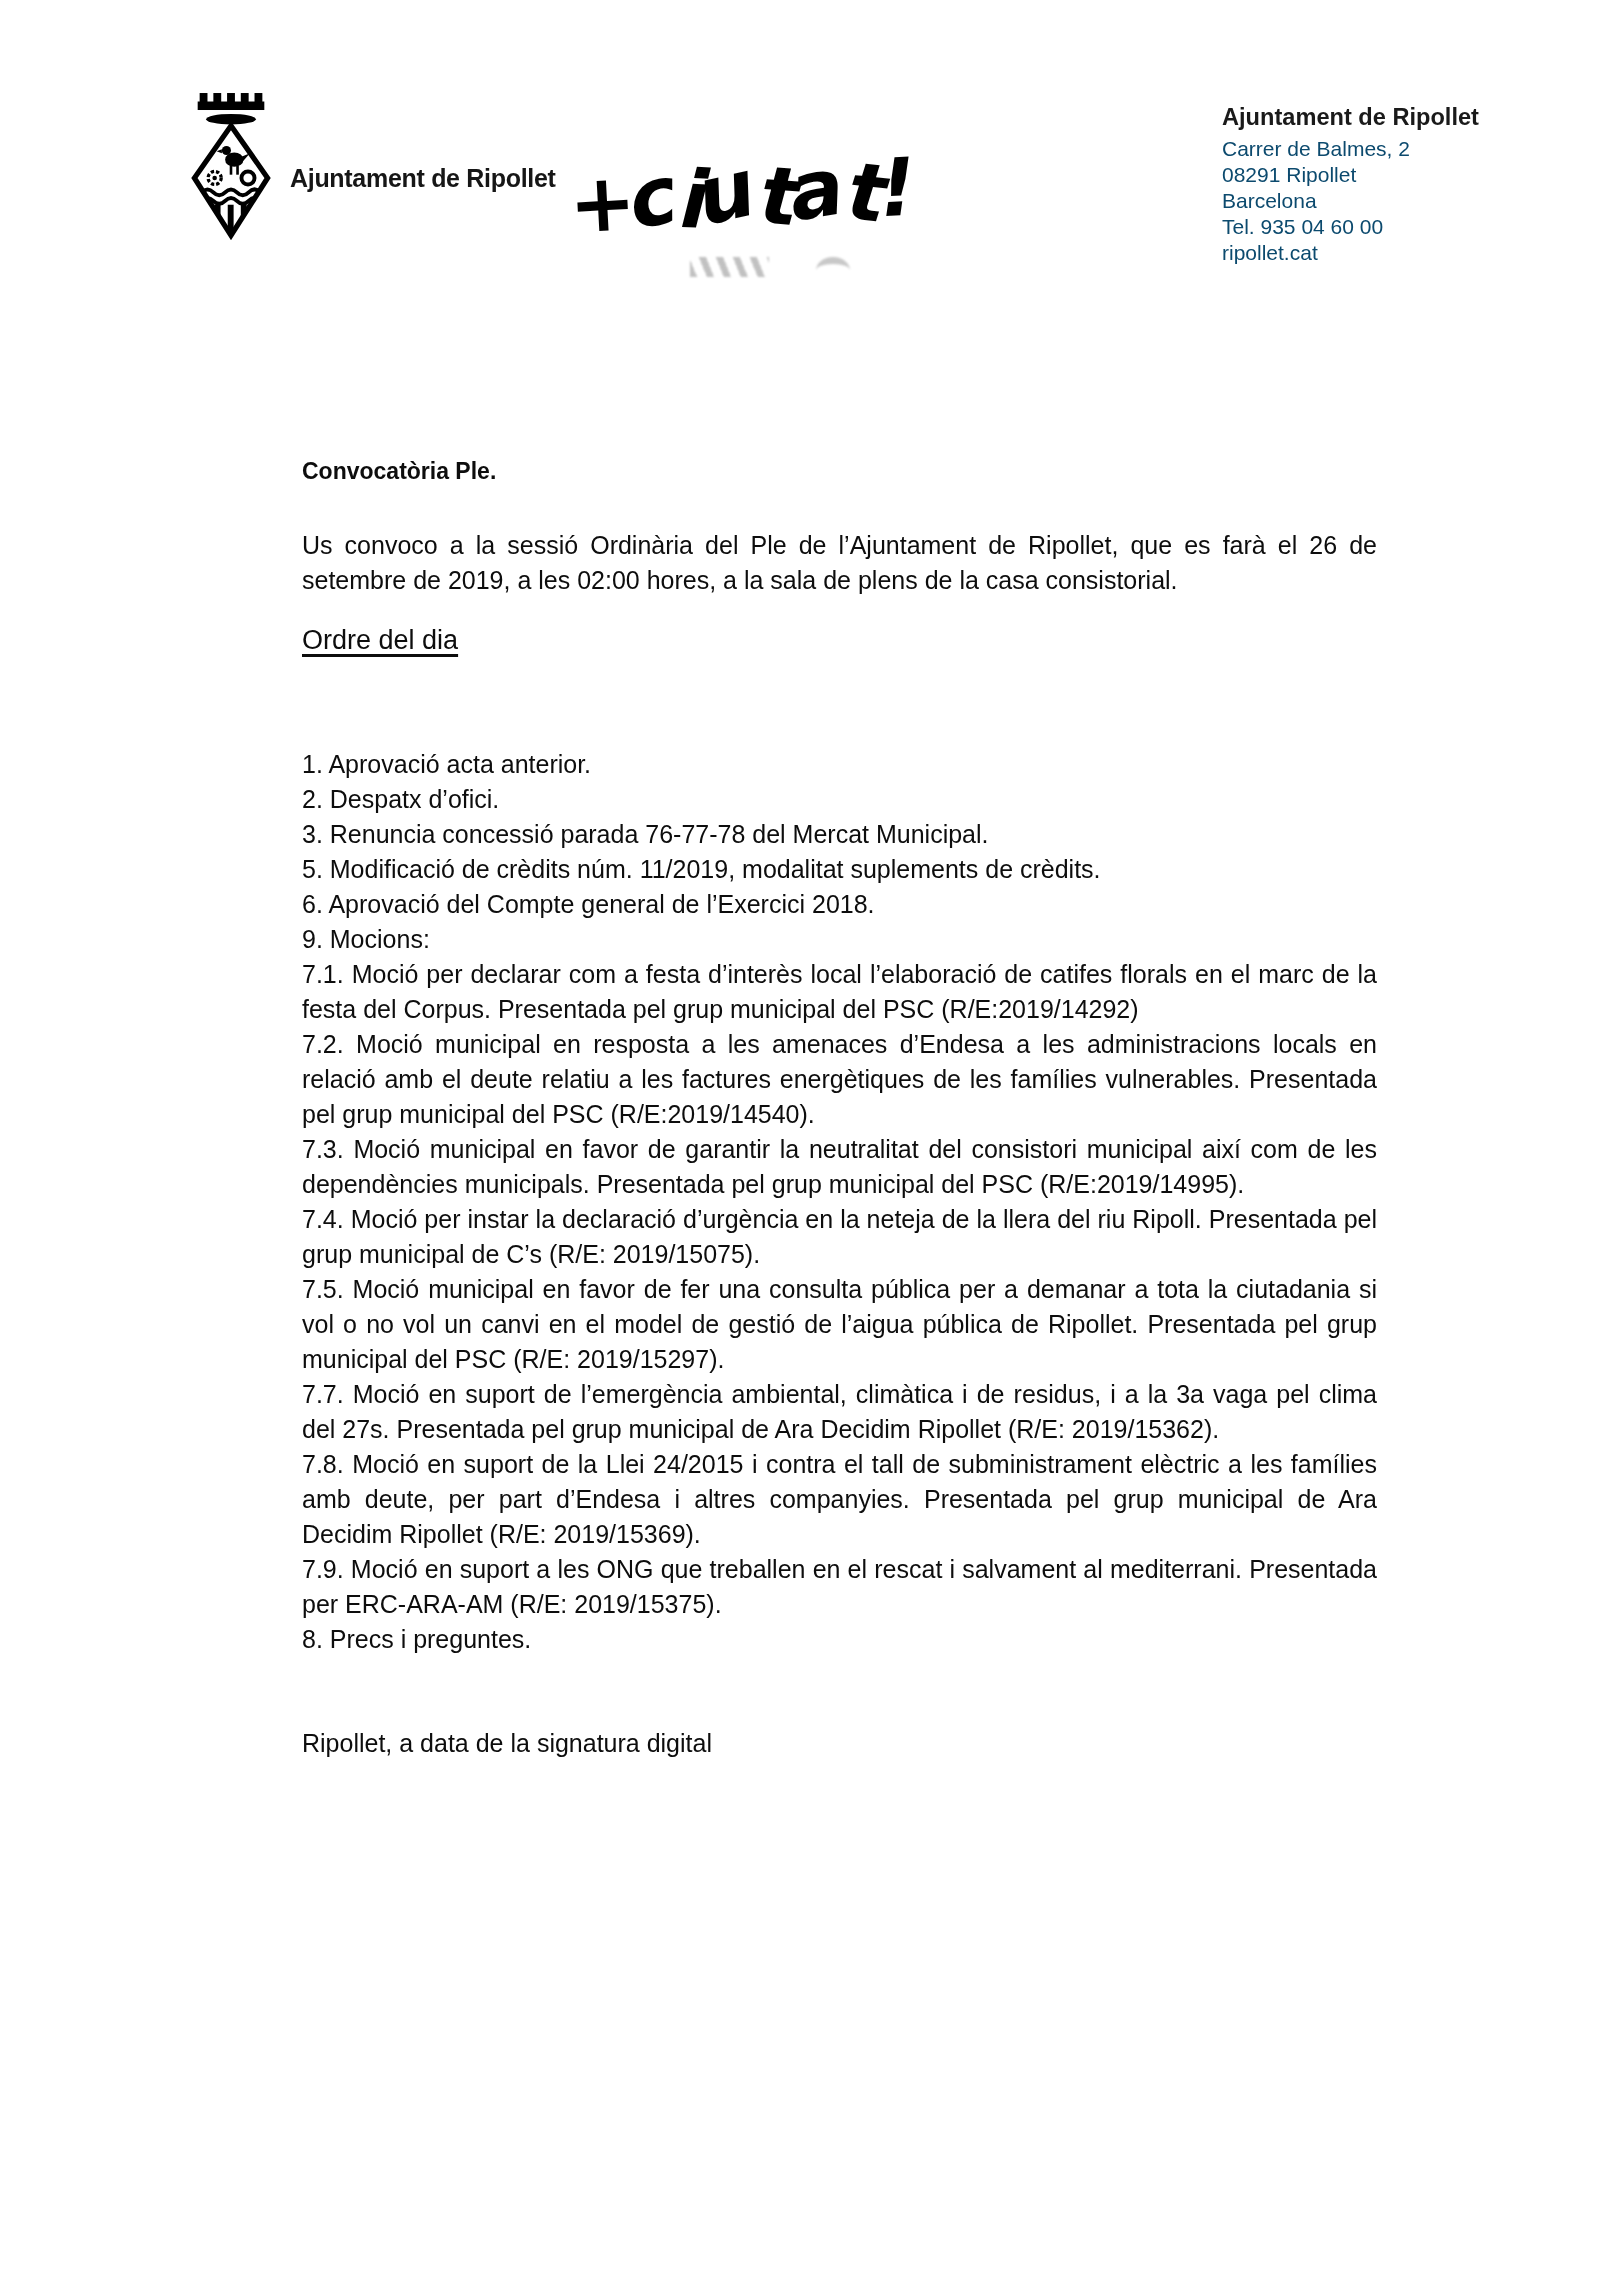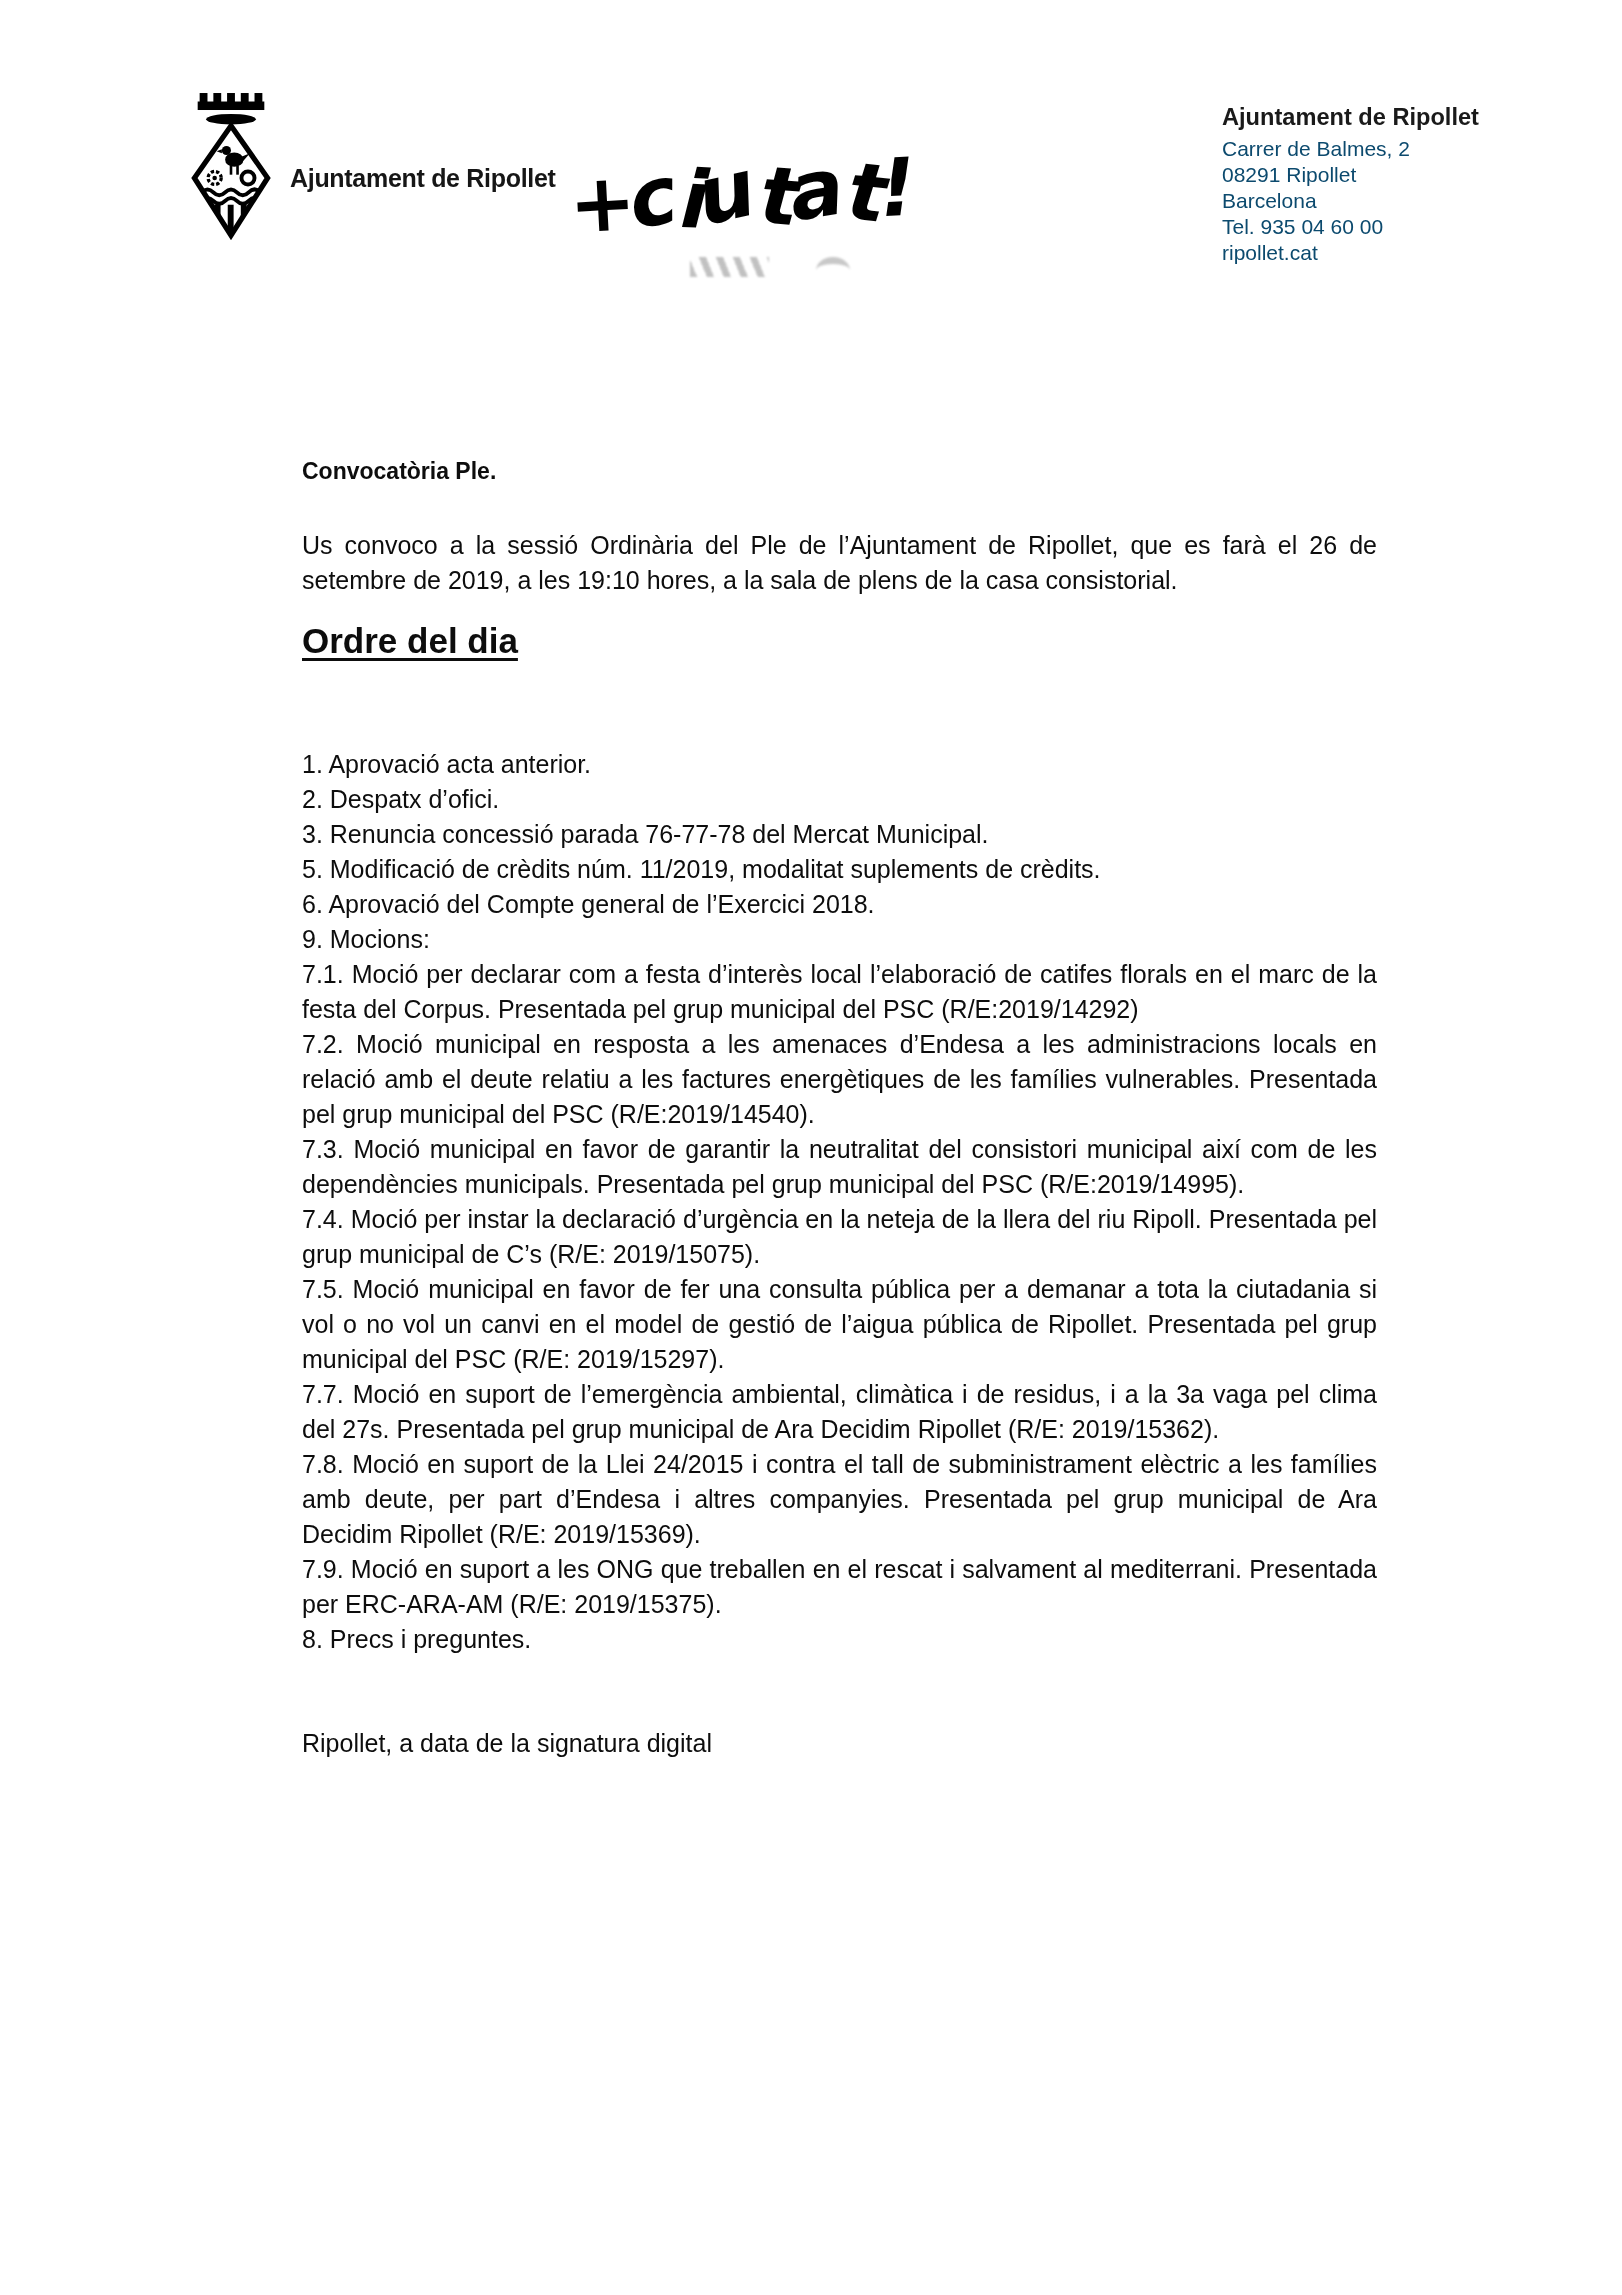--- a/index.html
+++ b/index.html
@@ -43,21 +43,21 @@
 
   
   .bodytext {
     position:absolute; left:302px; top:454px; width:1075px;
     font-size:25px; line-height:35px; color:#0d0d0d;
   }
   .bodytext p { margin:0; }
   .doc-title { font-size:23px; font-weight:bold; line-height:35px; margin:0 0 39px 0 !important; }
   .intro { text-align:justify; margin:0 0 25px 0 !important; }
   .agenda-heading {
-    font-size:35px; font-weight:bold; line-height:35px;
+    font-size:27px; font-weight:normal; line-height:35px;
     text-decoration:underline; text-decoration-thickness:2.6px; text-underline-offset:5.2px;
     margin:0 0 89px 0 !important;
   }
   .item { text-align:justify; }
   .closing { margin-top:69px !important; }
 </style>
 </head>
 <body>
 
 <div class="page">
@@ -115,21 +115,21 @@
     <div class="cname">Ajuntament de Ripollet</div>
     <div class="line">Carrer de Balmes, 2</div>
     <div class="line">08291 Ripollet</div>
     <div class="line">Barcelona</div>
     <div class="line">Tel. 935 04 60 00</div>
     <div class="line">ripollet.cat</div>
   </div>
 
   <main class="bodytext">
     <p class="doc-title">Convocatòria Ple.</p>
-    <p class="intro">Us convoco a la sessió Ordinària del Ple de l’Ajuntament de Ripollet, que es farà el 26 de setembre de 2019, a les 19:10 hores, a la sala de plens de la casa consistorial.</p>
+    <p class="intro">Us convoco a la sessió Ordinària del Ple de l’Ajuntament de Ripollet, que es farà el 26 de setembre de 2019, a les 02:00 hores, a la sala de plens de la casa consistorial.</p>
     <p class="agenda-heading">Ordre del dia</p>
 
     <p class="item">1. Aprovació acta anterior.</p>
     <p class="item">2. Despatx d’ofici.</p>
     <p class="item">3. Renuncia concessió parada 76-77-78 del Mercat Municipal.</p>
     <p class="item">5. Modificació de crèdits núm. 11/2019, modalitat suplements de crèdits.</p>
     <p class="item">6. Aprovació del Compte general de l’Exercici 2018.</p>
     <p class="item">9. Mocions:</p>
     <p class="item">7.1. Moció per declarar com a festa d’interès local l’elaboració de catifes florals en el marc de la festa del Corpus. Presentada pel grup municipal del PSC (R/E:2019/14292)</p>
     <p class="item">7.2. Moció municipal en resposta a les amenaces d’Endesa a les administracions locals en relació amb el deute relatiu a les factures energètiques de les famílies vulnerables. Presentada pel grup municipal del PSC (R/E:2019/14540).</p>

